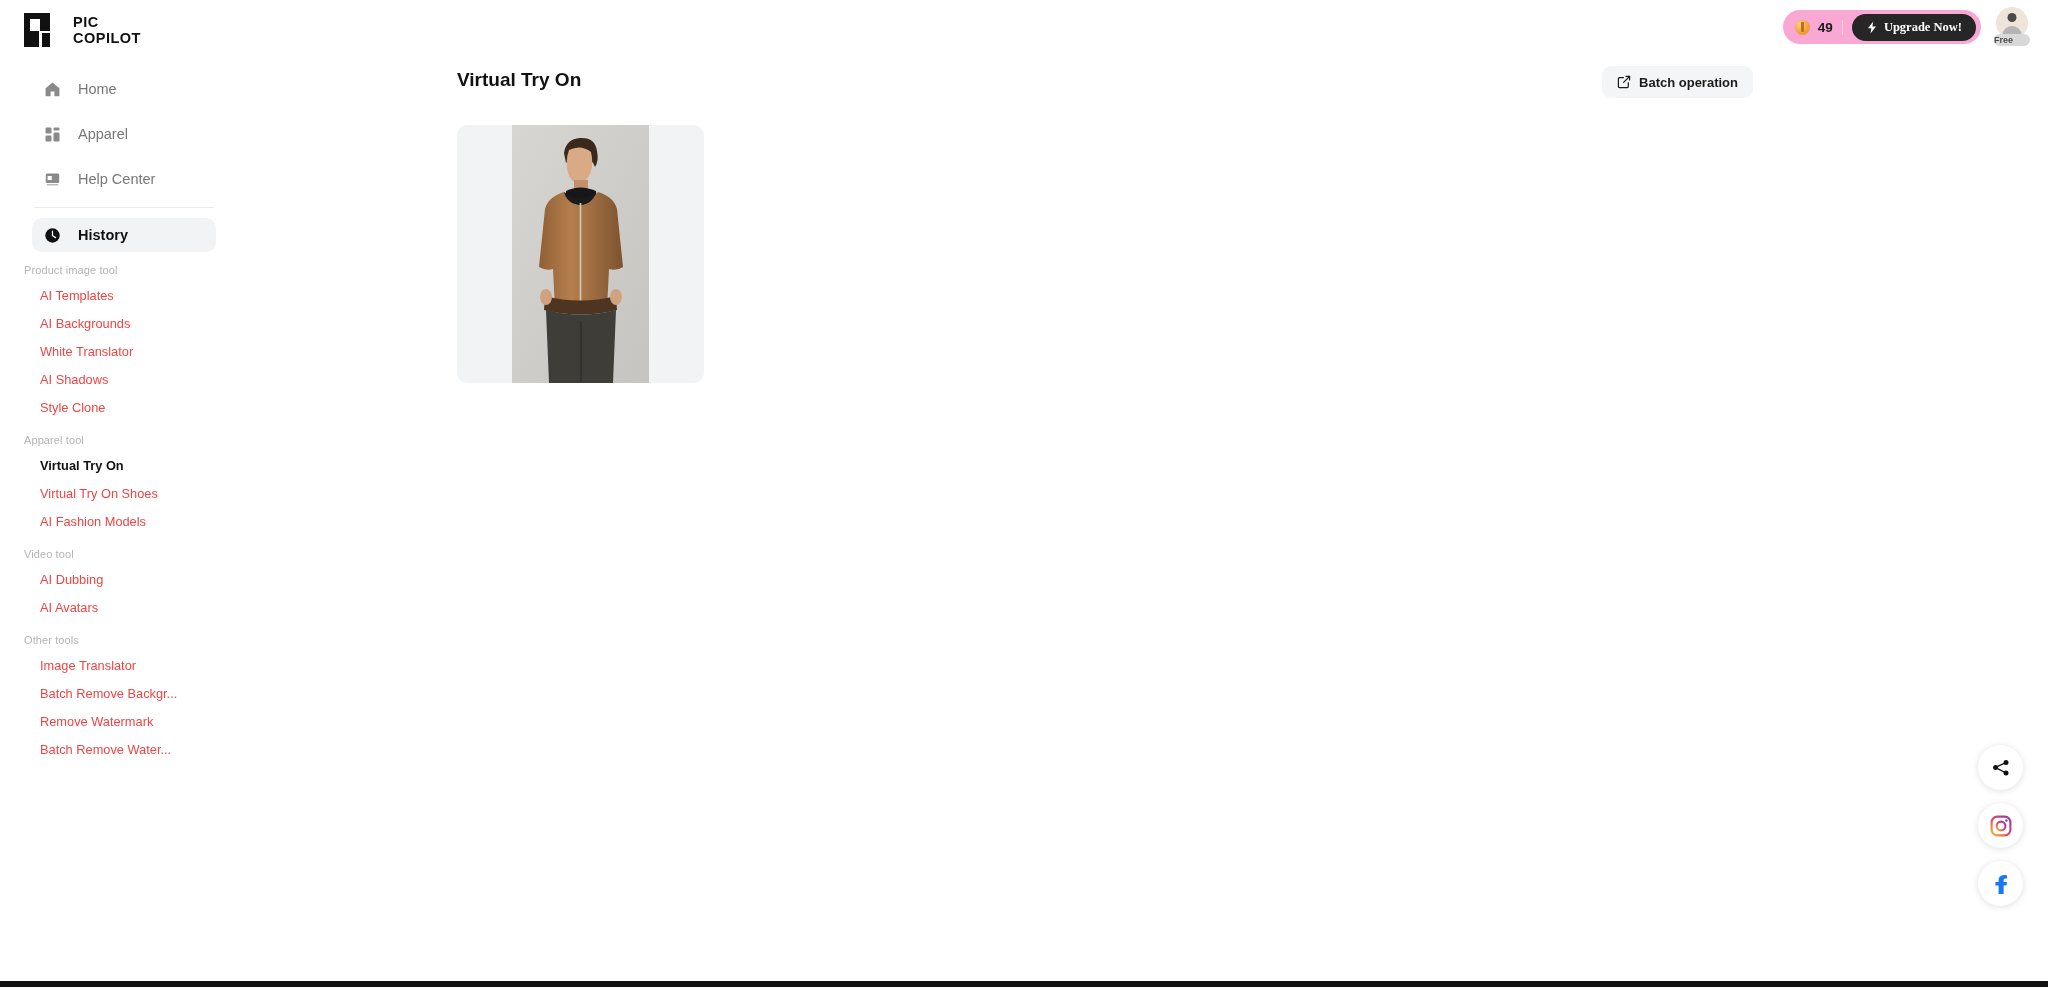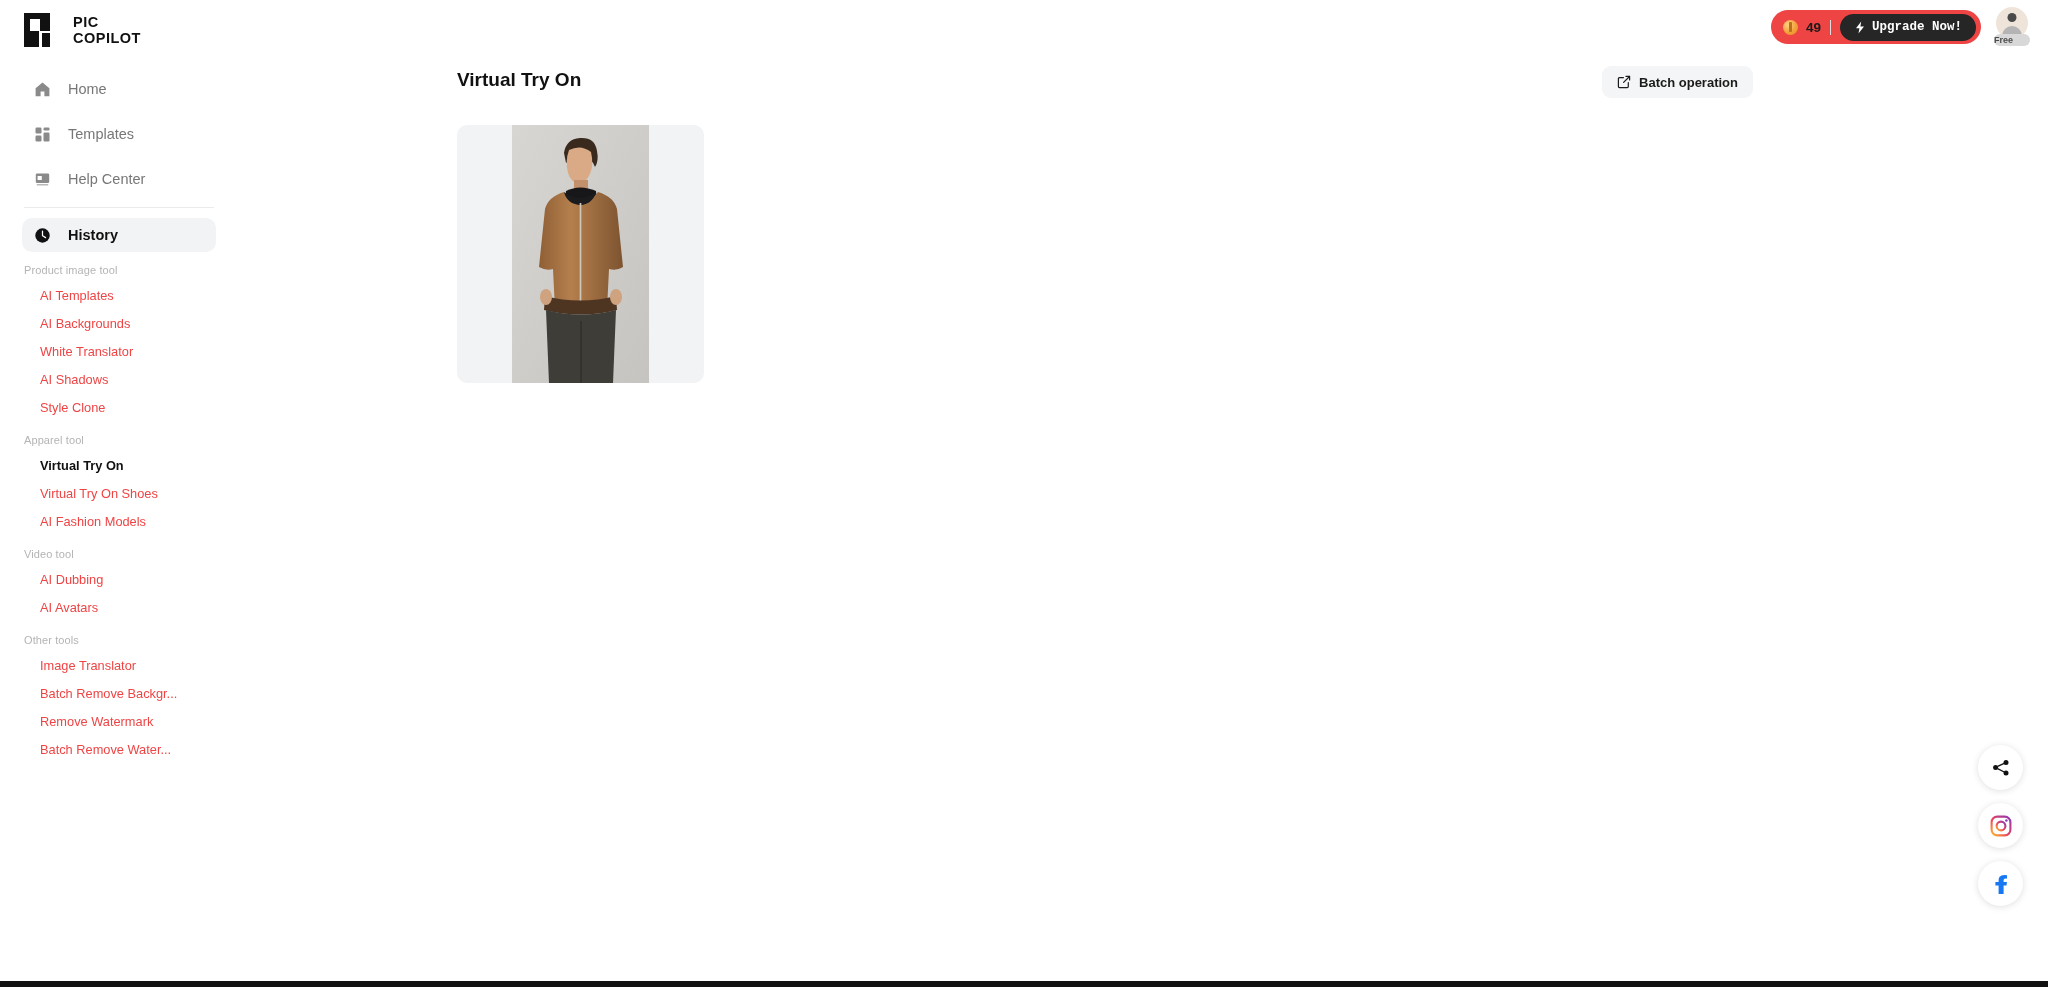--- a/index.html
+++ b/index.html
@@ -21,39 +21,39 @@
     font-size: 14.5px; font-weight: 700; line-height: 1.12;
     letter-spacing: .5px; color: #111; white-space: pre-line;
   }
 
   .header-right {
     position: absolute; right: 18px; top: 7px;
     display: flex; align-items: center; gap: 13px;
   }
   .credit-pill {
     display: flex; align-items: center; gap: 8px;
-    background: #ef4444; border-radius: 22px;
+    background: #f9a8d4; border-radius: 22px;
     padding: 4px 5px 4px 12px; height: 34px;
   }
   .coin {
     width: 15px; height: 15px; border-radius: 50%;
     background: radial-gradient(circle at 35% 32%, #ffd083 0%, #f4a13a 55%, #e08a20 100%);
     position: relative; flex: none;
   }
   .coin::after {
     content: ""; position: absolute; left: 6px; top: 2.5px;
     width: 3px; height: 10px; background: #b9721a; border-radius: 1px;
   }
   .credit-num { font-size: 13.5px; font-weight: 700; color: #1a1a1a; }
   .credit-sep { width: 1px; height: 15px; background: #dcdcdc; margin: 0 1px; }
   .upgrade-btn {
     display: flex; align-items: center; gap: 6px;
     background: #262626; color: #fff; border: none; cursor: pointer;
     border-radius: 18px; height: 27px; padding: 0 14px;
-    font-family: Liberation Mono, monospace; font-size: 12.5px; font-weight: 700;
+    font-family: Liberation Serif, serif; font-size: 12.5px; font-weight: 700;
     white-space: nowrap;
   }
   .bolt { width: 12px; height: 13px; flex: none; }
 
   .avatar-wrap { position: relative; width: 36px; height: 40px; flex: none; cursor: pointer; }
   .avatar {
     width: 32px; height: 32px; border-radius: 50%;
     background: #efe4da; position: absolute; left: 2px; top: 0;
     overflow: hidden;
   }
@@ -67,21 +67,21 @@
   }
   .free-badge {
     position: absolute; left: 0; bottom: 1px; width: 36px;
     background: #d8d8d8; color: #4c4c4c; border-radius: 7px;
     font-size: 9px; font-weight: 700; text-align: left;
     line-height: 12px; height: 12px;
   }
 
   
   .sidebar { position: absolute; left: 0; top: 58px; width: 230px; height: 929px; background: #fff; }
-  .nav-main { padding: 14px 0 0 8px; }
+  .nav-main { padding: 14px 0 0 18px; }
   .nav-item {
     display: flex; align-items: center; gap: 17px;
     height: 34px; margin: 0 14px 11px 14px; padding: 0 12px;
     border-radius: 10px; cursor: pointer;
   }
   .nav-item .ico { width: 17px; height: 17px; flex: none; display: block; }
   .nav-item .lbl { font-size: 14.5px; color: #777; }
   .nav-item.active { background: #f2f3f5; }
   .nav-item.active .lbl { color: #111; font-weight: 700; }
   .nav-divider { height: 1px; background: #ebebeb; margin: 7px 16px 10px 16px; }
@@ -180,21 +180,21 @@
         <span class="lbl">Home</span>
       </div>
 
       <div class="nav-item">
         <svg class="ico" viewBox="0 0 17 17">
           <rect x="1.5" y="1.5" width="6" height="6" rx="1.2" fill="#8a8a8a"></rect>
           <rect x="9.5" y="1.5" width="6" height="3" rx="1.2" fill="#8a8a8a"></rect>
           <rect x="1.5" y="9.5" width="6" height="6" rx="1.2" fill="#8a8a8a"></rect>
           <rect x="9.5" y="6.5" width="6" height="9" rx="1.2" fill="#8a8a8a"></rect>
         </svg>
-        <span class="lbl">Templates</span>
+        <span class="lbl">Apparel</span>
       </div>
 
       <div class="nav-item">
         <svg class="ico" viewBox="0 0 17 17">
           <rect x="1.8" y="2.5" width="13.4" height="9.5" rx="1.3" fill="#8a8a8a"></rect>
           <rect x="3.6" y="5" width="4.2" height="4" fill="#fff"></rect>
           <rect x="2.6" y="13" width="11.8" height="1.6" rx=".8" fill="#b8b8b8"></rect>
         </svg>
         <span class="lbl">Help Center</span>
       </div>

